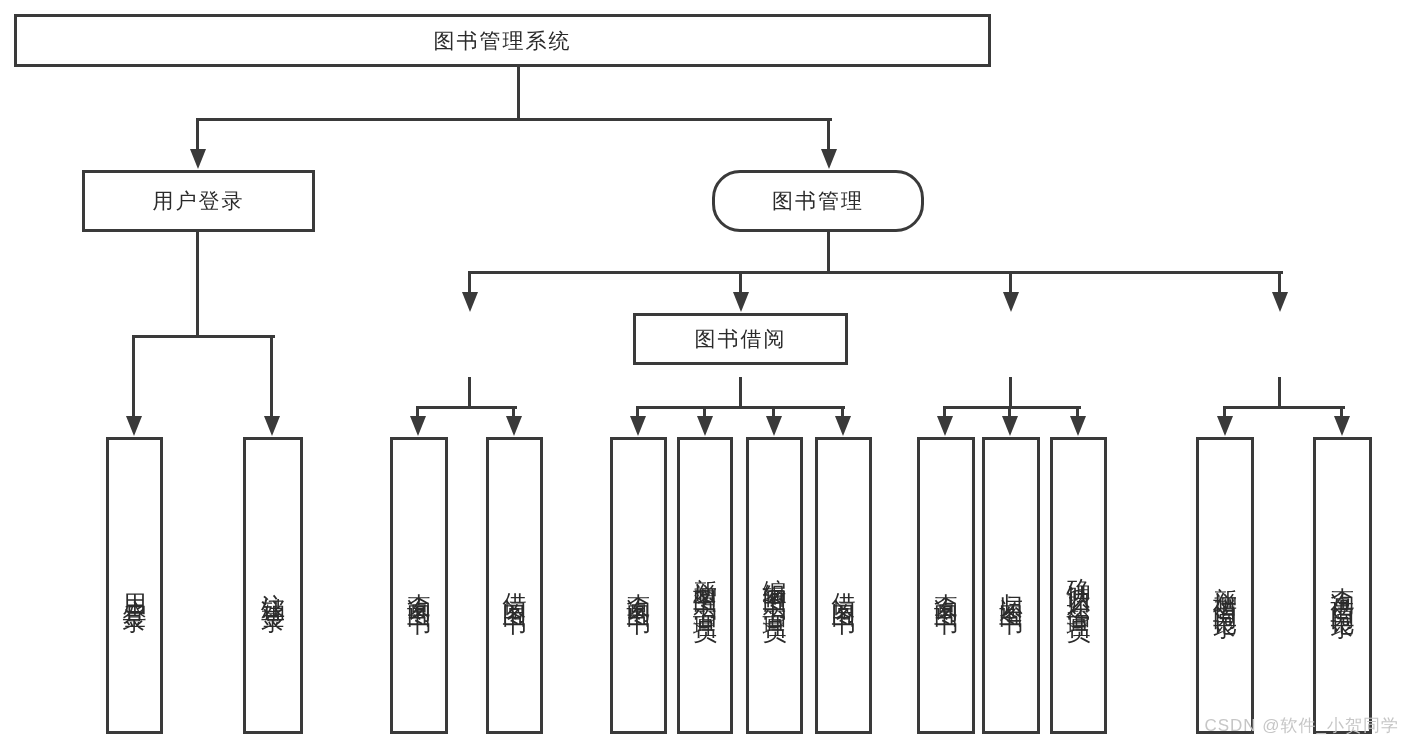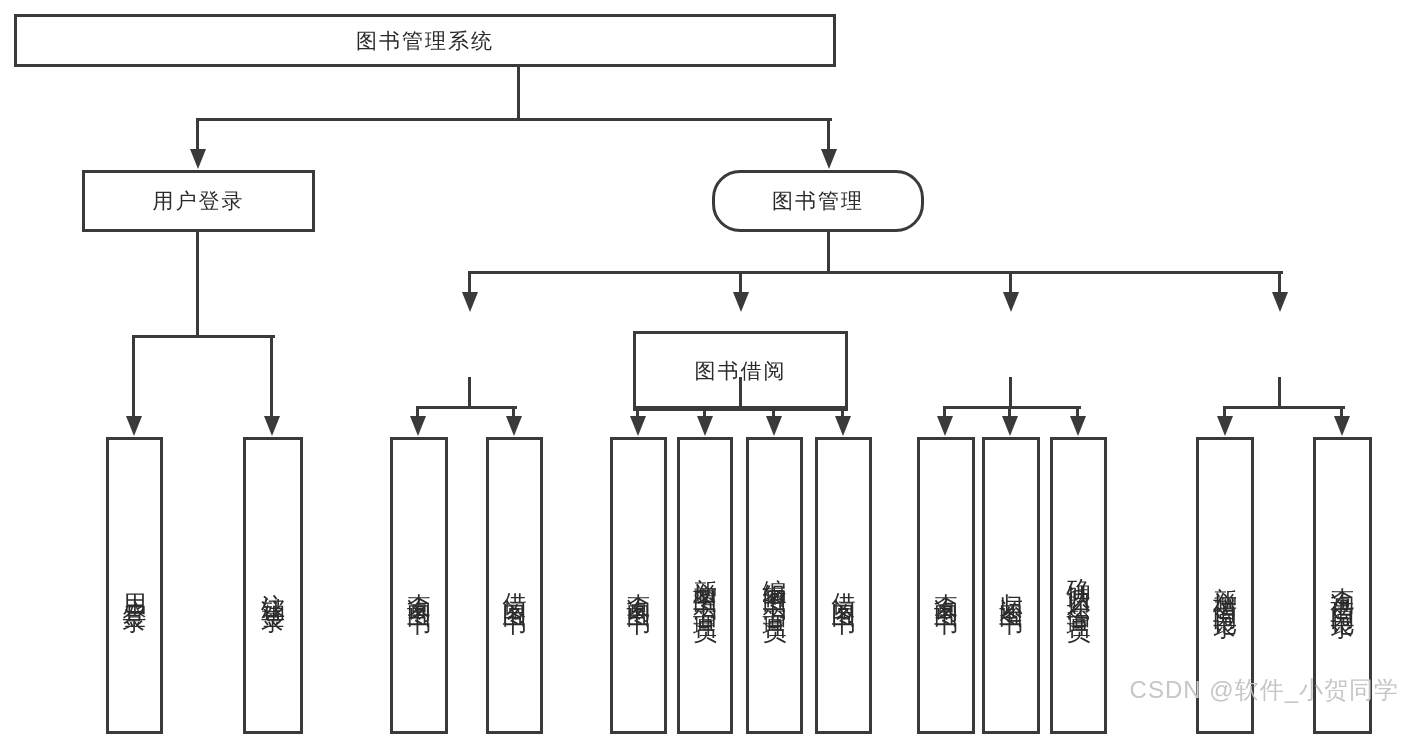--- a/index.html
+++ b/index.html
@@ -50,33 +50,33 @@
   }
   .drop .head {
     position: absolute; left: 0; bottom: 0; width: 0; height: 0;
     border-left: 8px solid transparent;
     border-right: 8px solid transparent;
     border-top: 20px solid #3a3a3a;
   }
   .watermark {
     position: absolute;
     right: 6px;
-    top: 674px;
-    font-size: 24px;
+    top: 714px;
+    font-size: 17px;
     color: #c6c6c6;
     letter-spacing: 1px;
     z-index: 5;
   }
 </style>
 </head>
 <body>
 
 <div id="canvas">
 
-  <div class="box" style="left:14px; top:14px; width:822px; height:53px;">
+  <div class="box" style="left:14px; top:14px; width:977px; height:53px;">
     <span>图书管理系统</span>
   </div>
 
   <div class="vstem" style="left:517px; top:66px; height:55px;"></div>
   <div class="hline" style="left:196px; top:118px; width:636px;"></div>
   <div class="drop" style="left:190px; top:118px; height:51px;">
     <div class="stem"></div>
     <div class="head"></div>
   </div>
   <div class="drop" style="left:821px; top:118px; height:51px;">
@@ -114,21 +114,21 @@
   </div>
   <div class="drop" style="left:1003px; top:271px; height:41px;">
     <div class="stem"></div>
     <div class="head"></div>
   </div>
   <div class="drop" style="left:1272px; top:271px; height:41px;">
     <div class="stem"></div>
     <div class="head"></div>
   </div>
 
-  <div class="box" style="left:633px; top:331px; width:215px; height:80px;">
+  <div class="box" style="left:633px; top:313px; width:215px; height:52px;">
     <span>图书借阅</span>
   </div>
 
   <div class="vstem" style="left:468px; top:377px; height:32px;"></div>
   <div class="hline" style="left:416px; top:406px; width:101px;"></div>
   <div class="drop" style="left:410px; top:406px; height:30px;">
     <div class="stem"></div>
     <div class="head"></div>
   </div>
   <div class="drop" style="left:506px; top:406px; height:30px;">

